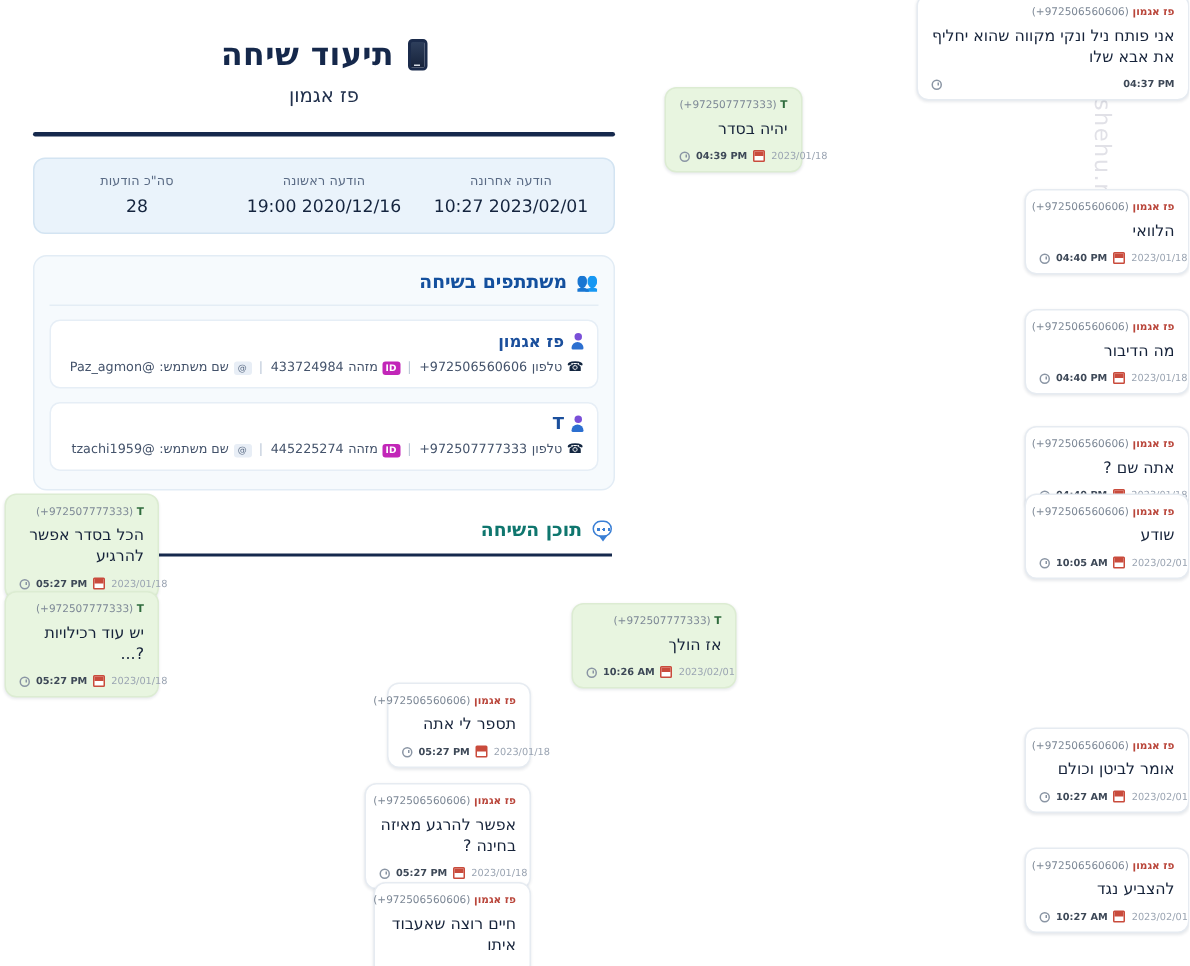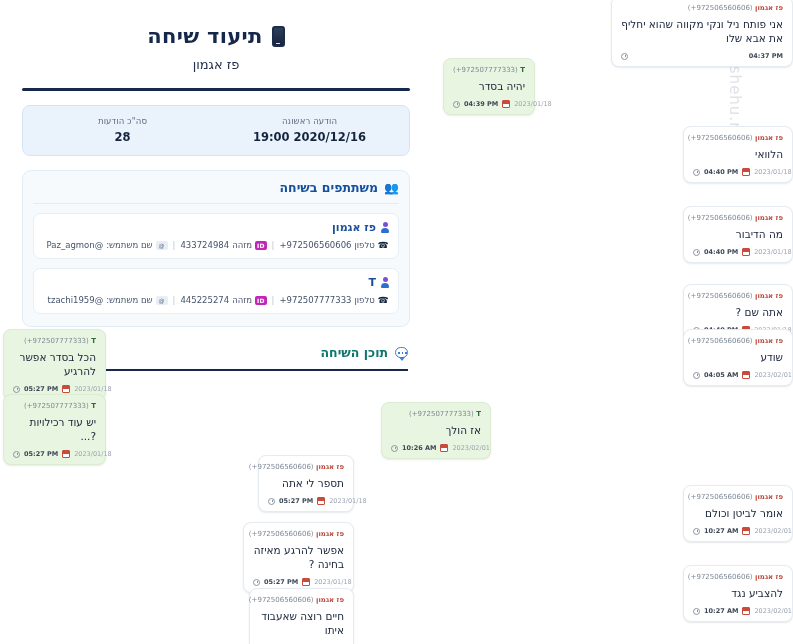--- a/index.html
+++ b/index.html
@@ -96,21 +96,21 @@
   }
   .stat { flex: 1; text-align: center; }
   .stat .lbl {
     font-size: 8.5px;
     color: #5a6b85;
     margin-bottom: 4px;
     letter-spacing: .1px;
   }
   .stat .val {
     font-size: 11.5px;
-    font-weight: bold;
+    font-weight: normal;
     color: #14243e;
     direction: ltr;
     unicode-bidi: embed;
   }
 
   
   .card {
     margin: 14px 4px 0 4px;
     background: #f6fafd;
     border: 1px solid #e2ecf5;
@@ -325,20 +325,24 @@
     <div class="doc-title">
       <span class="phone-icon"></span>
       <span class="ttl">תיעוד שיחה</span>
     </div>
 
     <div class="doc-sub">פז אגמון</div>
 
     <div class="rule"></div>
 
     <div class="stats">
+      <div class="stat">
+        <div class="lbl">הודעה אחרונה</div>
+        <div class="val">10:27 2023/02/01</div>
+      </div>
       <div class="stat">
         <div class="lbl">הודעה ראשונה</div>
         <div class="val">19:00 2020/12/16</div>
       </div>
       <div class="stat">
         <div class="lbl">סה"כ הודעות</div>
         <div class="val">28</div>
       </div>
     </div>
 
@@ -479,21 +483,21 @@
   </div>
 
   <div class="msg in" style="top:329px; left:683px; width:110px;">
     <div class="sender">
       <span>פז אגמון</span>
       <span class="ph">(+972506560606)</span>
     </div>
     <div class="body">שודע</div>
     <div class="foot">
       <span class="clock-icon"></span>
-      <span class="time">04:05 AM</span>
+      <span class="time">10:05 AM</span>
       <span class="cal-icon"></span>
       <span class="date">2023/02/01</span>
     </div>
   </div>
 
   <div class="msg out" style="top:329px; left:3px; width:103px;">
     <div class="sender">
       <span class="ph">(+972507777333)</span>
       <span>T</span>
     </div>

